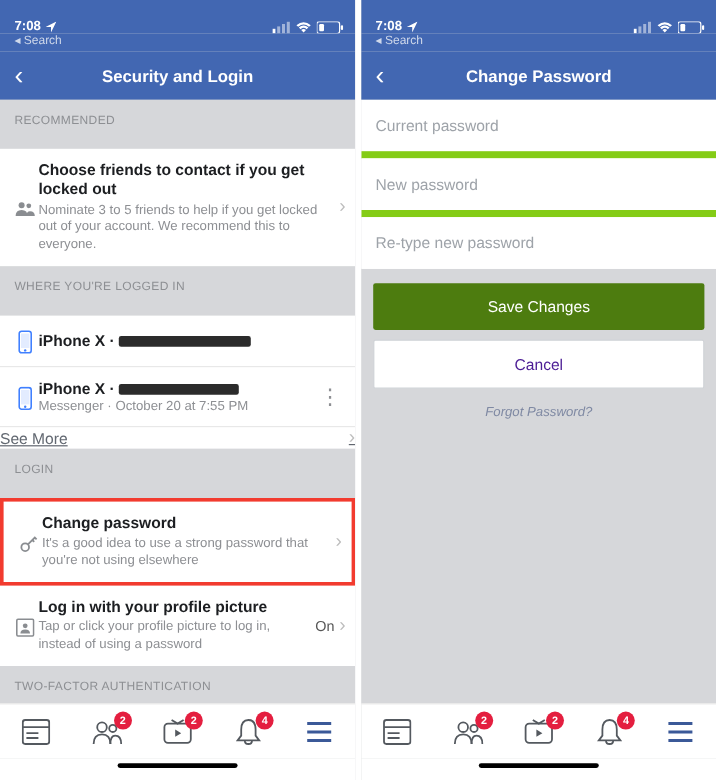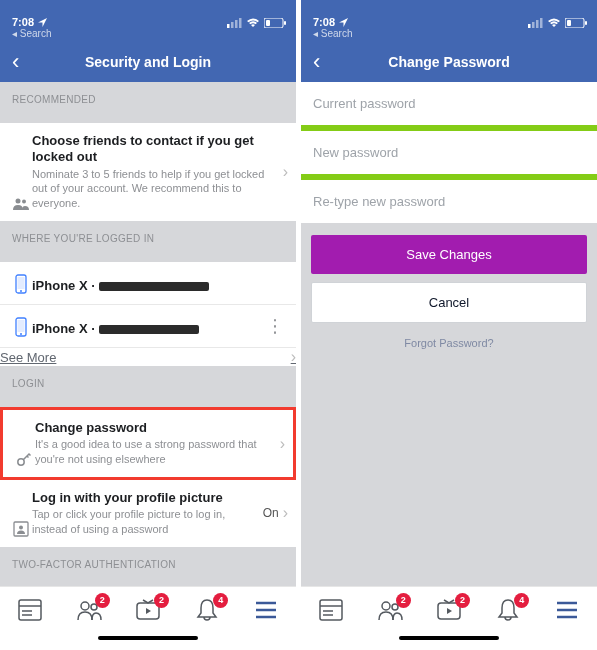--- a/index.html
+++ b/index.html
@@ -9,43 +9,43 @@
   .statusbar { background: #4267b2; height: 28px; color: #fff; display: flex; align-items: flex-end; justify-content: space-between; padding: 0 10px 0 12px; font-size: 11px; font-weight: 600; }
   .sb-left { display: flex; align-items: center; gap: 4px; }
   .sb-right { display: flex; align-items: center; gap: 4px; }
   .searchline { background: #4267b2; color: #cfd8ea; font-size: 10px; padding: 0 10px 3px 12px; }
   .navbar { background: #4267b2; height: 40px; display: flex; align-items: center; position: relative; }
   .nav-back { color: #fff; font-size: 22px; padding: 0 12px; font-weight: 300; }
   .nav-title { position: absolute; left: 0; right: 0; text-align: center; color: #fff; font-size: 14px; font-weight: 600; pointer-events: none; }
   .content { flex: 1; overflow: hidden; }
   .section-h { color: #8d8f93; font-size: 10px; padding: 12px 12px 18px; letter-spacing: 0.3px; background: #d6d7da; }
   .card { background: #fff; }
-  .row { display: flex; align-items: flex-end; padding: 10px 8px 10px 10px; border-bottom: 1px solid #e8e8e8; position: relative; }
+  .row { display: flex; align-items: center; padding: 10px 8px 10px 10px; border-bottom: 1px solid #e8e8e8; position: relative; }
   .row:last-child { border-bottom: none; }
   .row-ic { width: 22px; flex-shrink: 0; display: flex; justify-content: center; padding-top: 2px; color: #8a8d91; }
   .row-body { flex: 1; padding-right: 4px; }
   .row-title { font-size: 13px; font-weight: 700; color: #1c1e21; line-height: 1.25; }
   .row-sub { font-size: 11px; color: #8d8f93; line-height: 1.35; margin-top: 1px; }
   .row-meta { font-size: 11px; color: #8d8f93; margin-top: 1px; }
   .active { color: #27a02c; font-weight: 600; }
   .chev { color: #bdbdbd; font-size: 16px; align-self: center; }
   .more { color: #8d8f93; font-size: 18px; align-self: center; padding: 0 4px; }
   .row-seemore { color: #616770; font-size: 13px; display: flex; justify-content: space-between; align-items: center; text-decoration: underline; }
   .on-label { font-size: 12px; color: #555; margin-right: 4px; align-self: center; }
   .highlight { border: 3px solid #f23b2f; }
   .redacted { display: inline-block; background: #2b2b2b; height: 9px; border-radius: 2px; vertical-align: middle; }
   .device-ic svg { width: 14px; height: 20px; }
   
   .form-card { background: #fff; margin-top: 0; }
   .input { width: 100%; border: none; border-bottom: 6px solid #84cc16; padding: 14px 12px; font-size: 13px; color: #333; background: #fff; }
   .input::placeholder { color: #9ea3a9; }
   .input:last-of-type { border-bottom: none; }
-  .btn-primary { background: #a21caf; color: #fff; text-align: center; padding: 12px; font-size: 13px; margin: 12px 10px 8px; border-radius: 2px; }
-  .btn-secondary { background: #fff; color: #0f172a; text-align: center; padding: 12px; font-size: 13px; margin: 0 10px; border: 1px solid #d0d3d7; border-radius: 2px; }
-  .link-center { text-align: center; color: #7f89a3; font-size: 11px; padding: 14px; }
+  .btn-primary { background: #4d7c0f; color: #fff; text-align: center; padding: 12px; font-size: 13px; margin: 12px 10px 8px; border-radius: 2px; }
+  .btn-secondary { background: #fff; color: #4c1d95; text-align: center; padding: 12px; font-size: 13px; margin: 0 10px; border: 1px solid #d0d3d7; border-radius: 2px; }
+  .link-center { text-align: center; color: #7f89a3; font-size: 11px; padding: 14px; font-style: italic; }
   
   .tabbar { height: 46px; background: #fff; display: flex; align-items: center; justify-content: space-around; border-top: 1px solid #e6e6e6; }
   .tab { position: relative; width: 32px; height: 28px; display: flex; align-items: center; justify-content: center; }
   .badge { position: absolute; top: -3px; right: -5px; background: #e41e3f; color: #fff; font-size: 9px; font-weight: 700; border-radius: 9px; min-width: 15px; height: 15px; display: flex; align-items: center; justify-content: center; padding: 0 3px; }
   .home-ind { height: 18px; display: flex; justify-content: center; align-items: flex-start; background: #fff; }
   .home-ind div { width: 100px; height: 4px; background: #000; border-radius: 3px; margin-top: 4px; }
   svg { display: block; }
 </style>
 </head>
 <body>
@@ -120,20 +120,21 @@
         <div class="row">
           <div class="row-ic device-ic">
             <svg viewBox="0 0 12 20">
                 <rect x="1" y="1" width="10" height="18" rx="2" fill="none" stroke="#4080ff" stroke-width="1.3"></rect>
                 <rect x="2.5" y="3" width="7" height="12" fill="#4080ff" opacity=".15"></rect>
                 <circle cx="6" cy="17" r="1" fill="#4080ff"></circle>
               </svg>
           </div>
           <div class="row-body">
             <div class="row-title"><span>iPhone X</span><span> · </span><span class="redacted" style="width:100px"></span></div>
+            <div class="row-meta"><span>Messenger</span><span> · </span><span>October 20 at 7:55 PM</span></div>
           </div>
           <span class="more">⋮</span>
         </div>
         <div class="row-seemore">
           <span>See More</span>
           <span class="chev">›</span>
         </div>
       </div>
 
       <div class="section-h">LOGIN</div>

